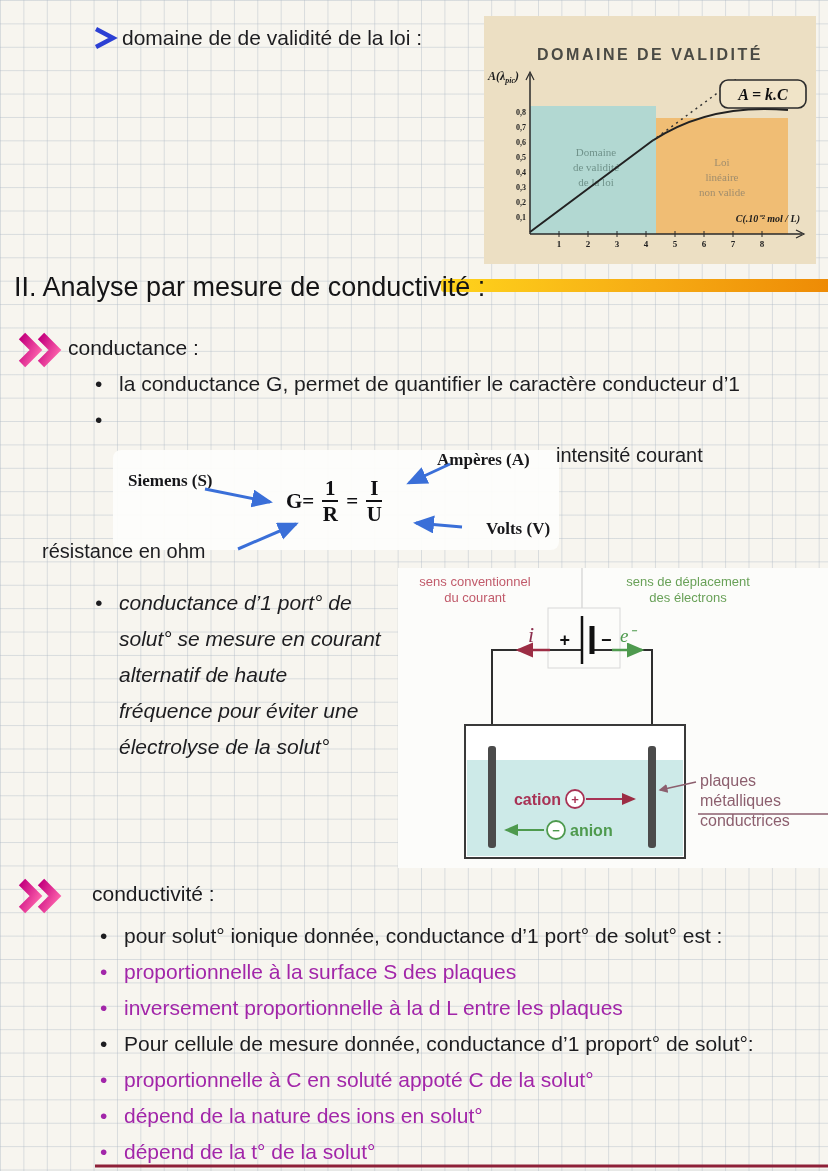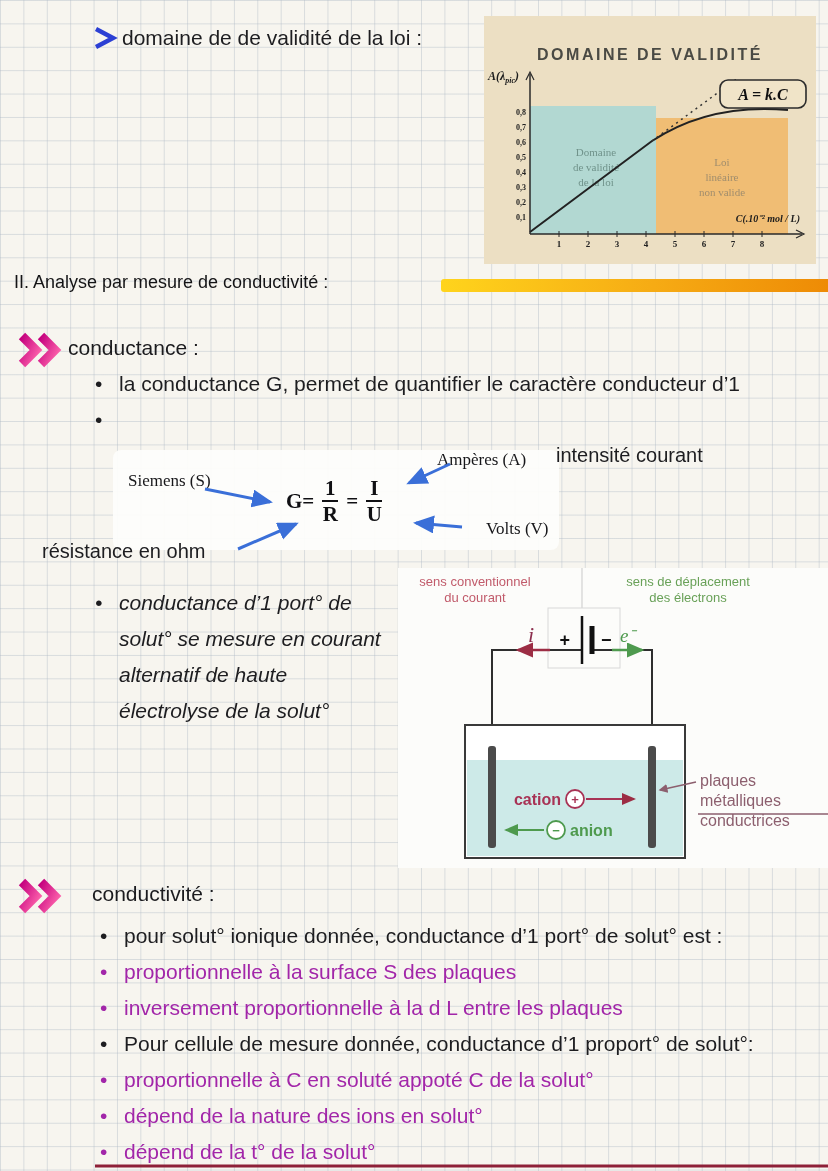--- a/index.html
+++ b/index.html
@@ -15,21 +15,21 @@
     background-color:#f7f5ef;
     background-image:
       linear-gradient(to right, rgba(173,184,196,.42) 1px, transparent 1px),
       linear-gradient(to bottom, rgba(173,184,196,.42) 1px, transparent 1px);
     background-size:23.4px 23.4px;
   }
   .abs { position:absolute; }
   .hw { color:#1d1d20; font-size:21px; line-height:36px; }
 
   
-  .section-title { left:14px; top:272px; font-size:18px; color:#141416; }
+  .section-title { left:14px; top:272px; font-size:27px; color:#141416; }
   .highlight-bar {
     left:441px; top:279px; width:387px; height:13px;
     background:linear-gradient(90deg,#ffd41c 0%,#f6ab14 55%,#ee8b05 100%);
     border-radius:3px 0 0 3px;
   }
   .subheading { font-size:21px; color:#1b1b1e; }
 
   
   .bullet-row { position:relative; padding-left:24px; }
   .bullet-row::before {
@@ -37,21 +37,21 @@
   }
   .no-bullet::before { content:""; }
   .purple, .purple::before { color:#a226a9; }
   .black-b, .black-b::before { color:#1d1d20; }
 
   
   .formula-patch {
     left:113px; top:450px; width:446px; height:100px;
     background:rgba(253,253,251,.95); border-radius:8px;
   }
-  .formula-label { font-family:"Liberation Serif", serif; font-size:17px; color:#17171a; }
+  .formula-label { font-family:"Liberation Serif", serif; font-size:17px; color:#17171a;font-weight:bold; }
   .equation { display:flex; align-items:center; gap:8px;
     font-family:"Liberation Serif", serif; font-weight:bold; font-size:21px; color:#101013; }
   .frac { display:inline-flex; flex-direction:column; align-items:center; line-height:1.05; }
   .frac .bar { height:2px; background:#101013; width:100%; min-width:16px; margin:1px 0; }
 
   
   .graph-panel { left:484px; top:16px; width:332px; height:248px; }
 
   .gtitle { font-family:"Liberation Sans", sans-serif; font-weight:bold; letter-spacing:2.5px;
             font-size:16px; fill:#4a4a44; }
@@ -179,20 +179,21 @@
 
   <div class="abs formula-label" style="left:437px; top:450px;">Ampères (A)</div>
   <div class="abs note-sm" style="left:556px; top:444px;">intensité courant</div>
   <div class="abs formula-label" style="left:486px; top:519px;">Volts (V)</div>
   <div class="abs note-sm" style="left:42px; top:540px;">résistance en ohm</div>
 
   <div class="abs hw" style="left:95px; top:585px; width:330px;font-style:italic;">
     <div class="bullet-row black-b">conductance d’1 port° de</div>
     <div class="bullet-row no-bullet black-b">solut° se mesure en courant</div>
     <div class="bullet-row no-bullet black-b">alternatif de haute</div>
+    <div class="bullet-row no-bullet black-b">fréquence pour éviter une</div>
     <div class="bullet-row no-bullet black-b">électrolyse de la solut°</div>
   </div>
 
   <svg class="abs" style="left:398px; top:568px;" width="430" height="300" viewBox="0 0 430 300">
     <defs>
       <marker id="mmaroon" markerWidth="9" markerHeight="9" refX="6" refY="3" orient="auto">
         <path d="M0,0 L7,3 L0,6 Z" fill="#9c2d44"></path>
       </marker>
       <marker id="mgreen" markerWidth="9" markerHeight="9" refX="6" refY="3" orient="auto">
         <path d="M0,0 L7,3 L0,6 Z" fill="#4e9a4e"></path>

